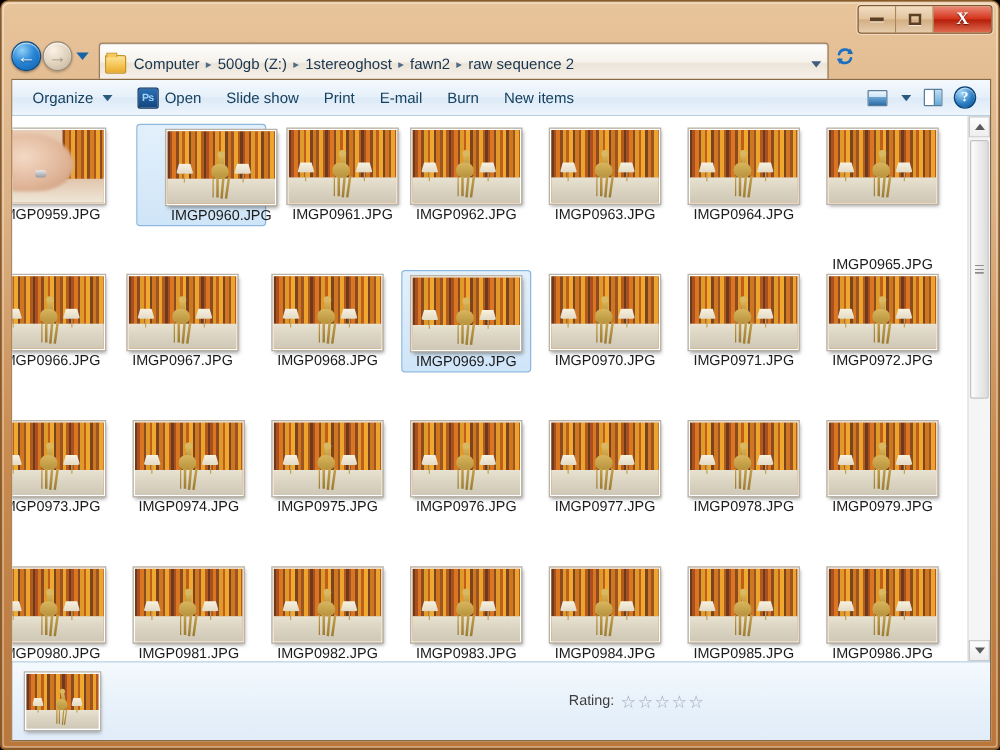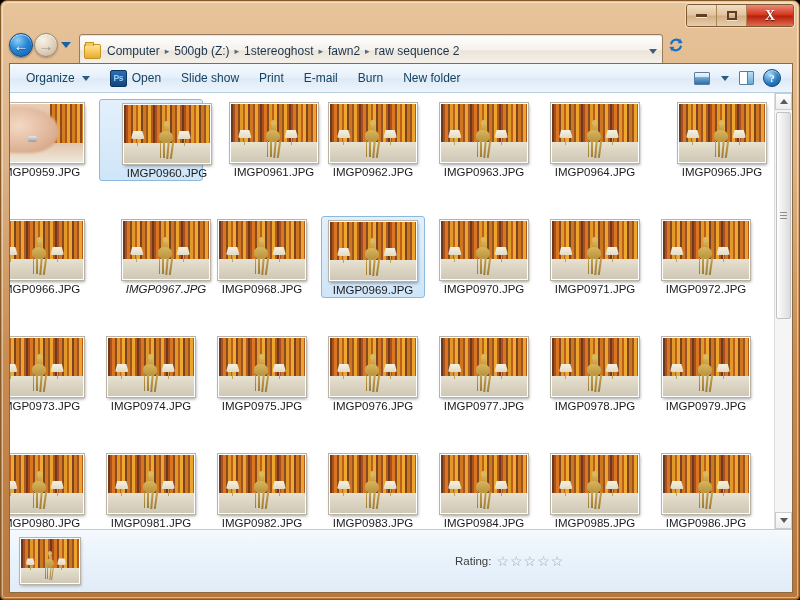--- a/index.html
+++ b/index.html
@@ -404,21 +404,21 @@
       <div class="cmd">
         <span>Print</span>
       </div>
       <div class="cmd">
         <span>E-mail</span>
       </div>
       <div class="cmd">
         <span>Burn</span>
       </div>
       <div class="cmd">
-        <span>New folder</span>
+        <span>New items</span>
       </div>
 
       <div id="cmd-right">
         <div class="cmdicon">
           <span id="viewicon"></span>
         </div>
         <div class="cmdicon" style="width:16px">
           <span class="cmd-caret"></span>
         </div>
         <div class="cmdicon">
@@ -442,21 +442,21 @@
                 <span class="floor"></span>
                 <span class="handimg">
                   <span class="bgstripes"></span>
                   <span class="palm"></span>
                   <span class="ring"></span>
                 </span>
               </span>
             </span>
             <span class="filelabel">IMGP0959.JPG</span>
           </div>
-          <div class="fileitem selected" style="left: 89px; top: 6px; padding-left: 32px;">
+          <div class="fileitem selected" style="left: 99px; top: 6px; padding-left: 32px;">
             <span class="badge cyan" style="background: rgb(26, 194, 239);"></span>
             <span class="thumbwrap">
               <span class="thumb">
                 <span class="stripes"></span>
                 <span class="floor"></span>
                 <span class="lamp left">
                   <span class="shade"></span>
                   <span class="stem"></span>
                 </span>
                 <span class="lamp right">
@@ -573,21 +573,21 @@
                   <span class="body"></span>
                   <span class="leg l1"></span>
                   <span class="leg l2"></span>
                   <span class="leg l3"></span>
                   <span class="leg l4"></span>
                 </span>
               </span>
             </span>
             <span class="filelabel">IMGP0964.JPG</span>
           </div>
-          <div class="fileitem" style="left: 660px; top: 6px;">
+          <div class="fileitem" style="left: 644px; top: 6px; gap: 40px;">
             <span class="thumbwrap">
               <span class="thumb">
                 <span class="stripes"></span>
                 <span class="floor"></span>
                 <span class="lamp left">
                   <span class="shade"></span>
                   <span class="stem"></span>
                 </span>
                 <span class="lamp right">
                   <span class="shade"></span>
@@ -625,21 +625,21 @@
                   <span class="body"></span>
                   <span class="leg l1"></span>
                   <span class="leg l2"></span>
                   <span class="leg l3"></span>
                   <span class="leg l4"></span>
                 </span>
               </span>
             </span>
             <span class="filelabel">IMGP0966.JPG</span>
           </div>
-          <div class="fileitem" style="left: 104px; top: 123px; font-style: italic;">
+          <div class="fileitem" style="left: 84px; top: 123px;">
             <span class="thumbwrap">
               <span class="thumb">
                 <span class="stripes"></span>
                 <span class="floor"></span>
                 <span class="lamp left">
                   <span class="shade"></span>
                   <span class="stem"></span>
                 </span>
                 <span class="lamp right">
                   <span class="shade"></span>

